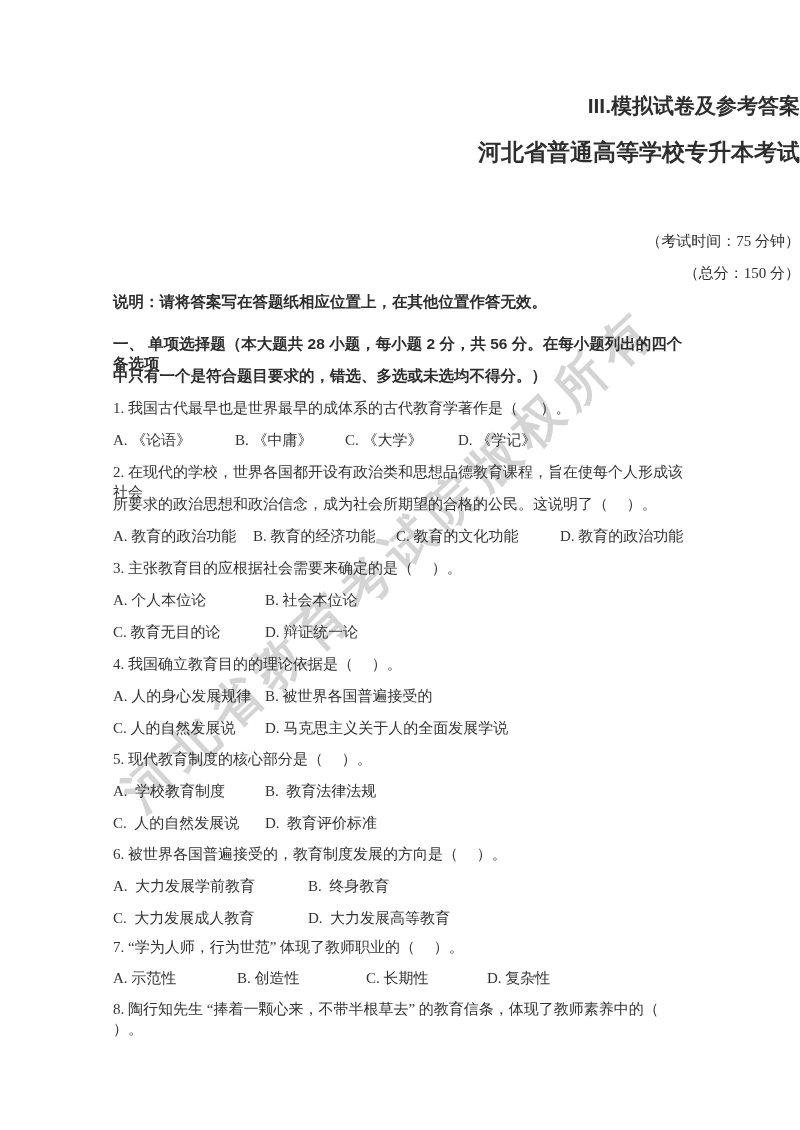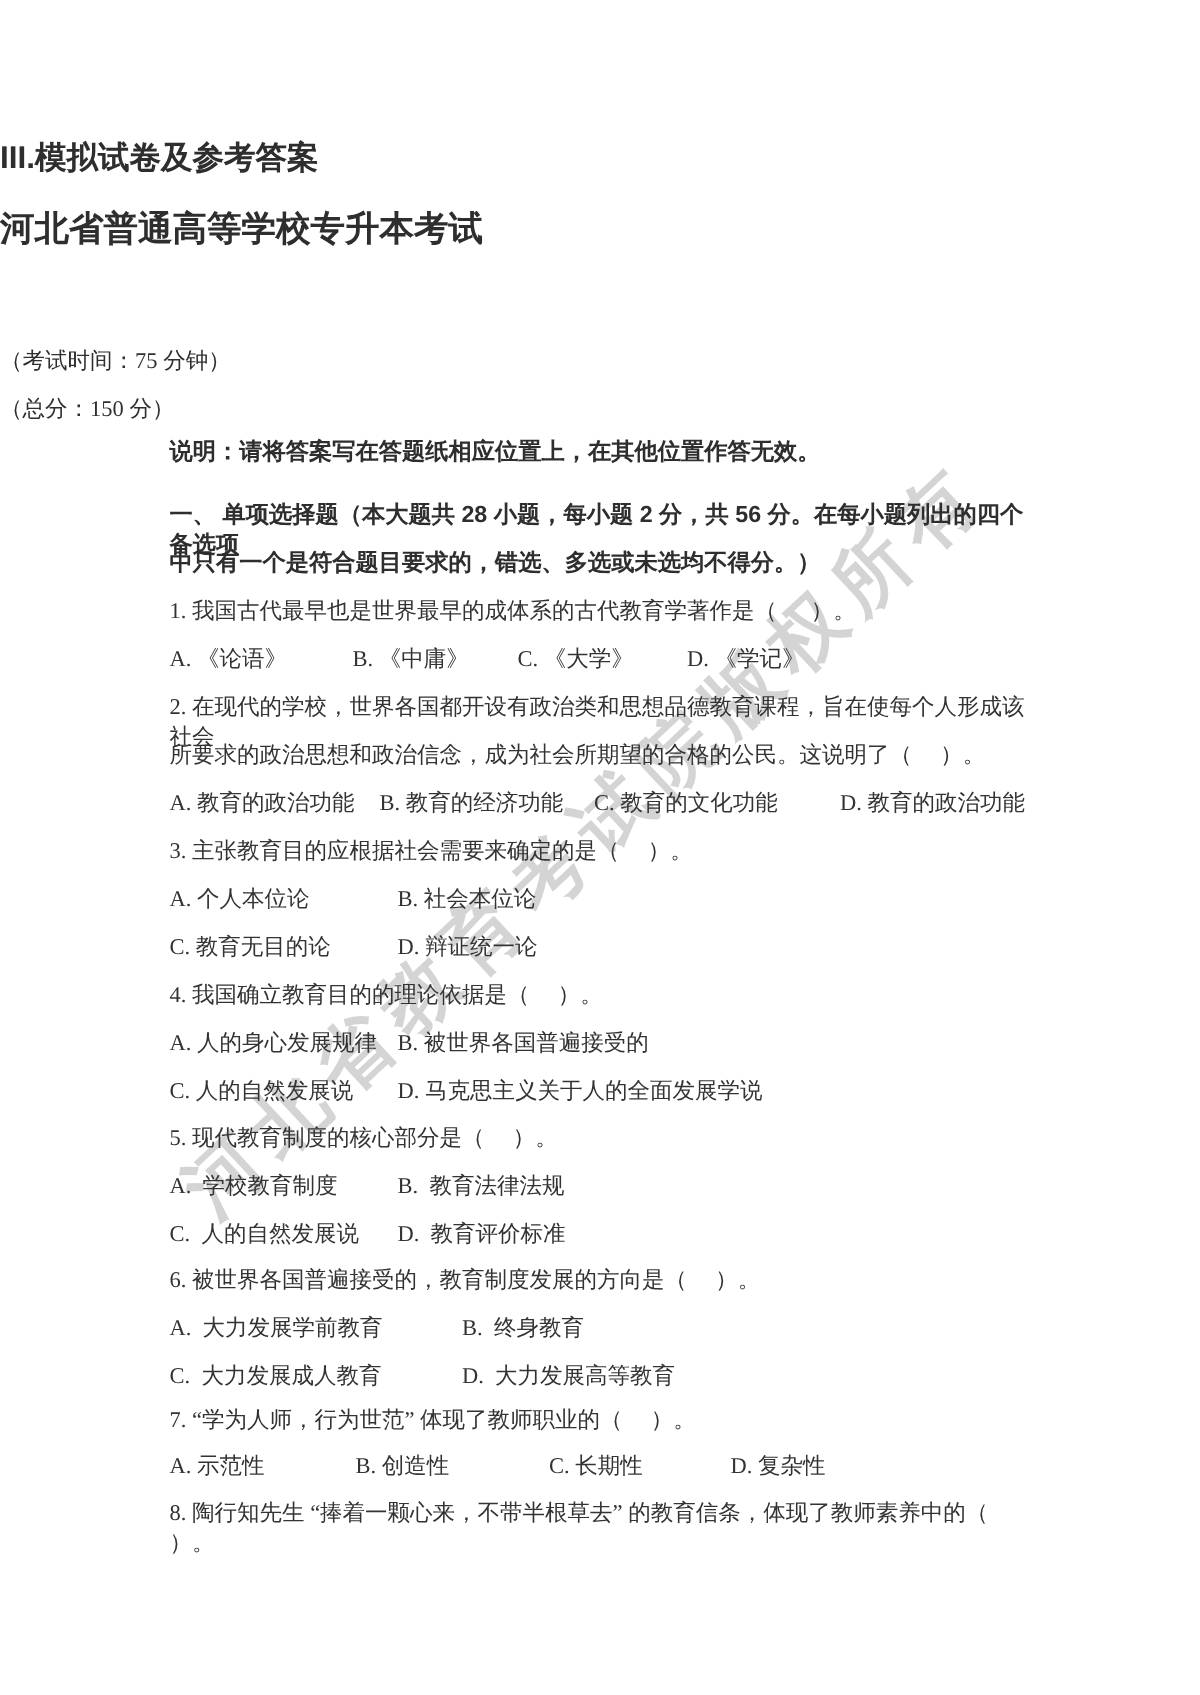--- a/index.html
+++ b/index.html
@@ -12,21 +12,21 @@
     font-family:"Liberation Serif","DejaVu Serif",serif;
   }
   .line{
     position:absolute;
     left:113px;width:578px;
     font-size:15px;
     line-height:20px;
     white-space:pre-wrap;
     z-index:2;
   }
-  .center{left:0;width:800px;text-align:left;}
+  .center{left:0;width:800px;text-align:right;}
   .bold-sans{
     font-family:"Liberation Sans","DejaVu Sans",sans-serif;
     font-weight:bold;
     color:#2e2e2e;
   }
   .t1{font-size:21px;}
   .t2{font-size:23px;}
   .t3{font-size:21px;}
   .meta{font-size:15px;color:#2f2f2f;}
   .sec{font-size:15.5px;}

